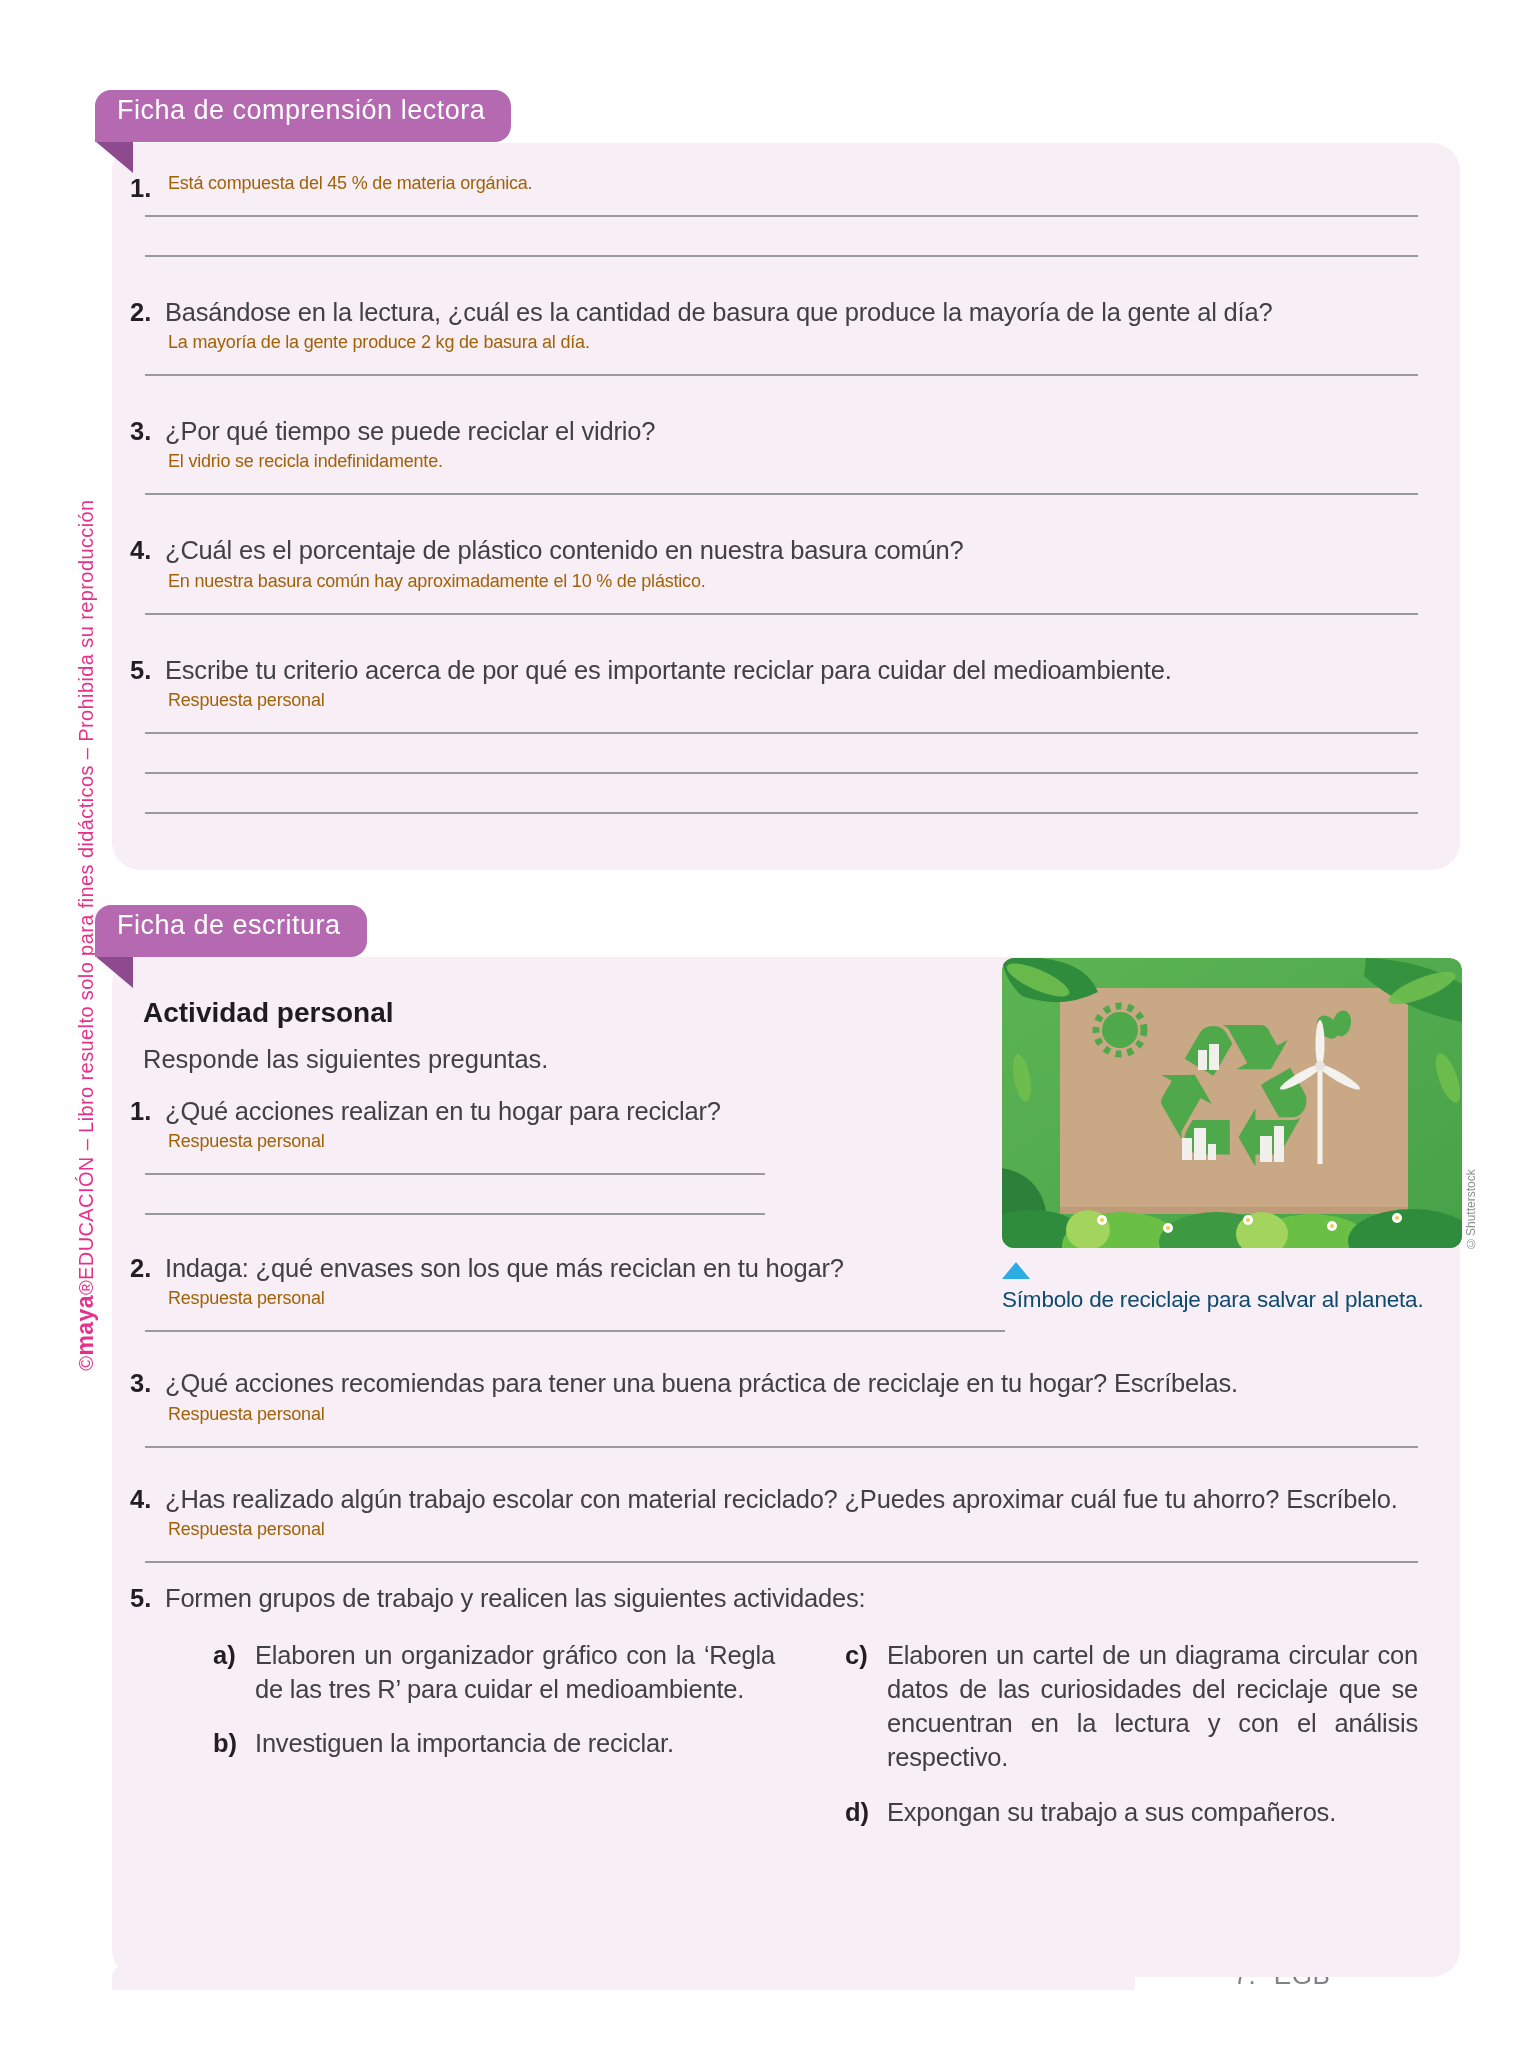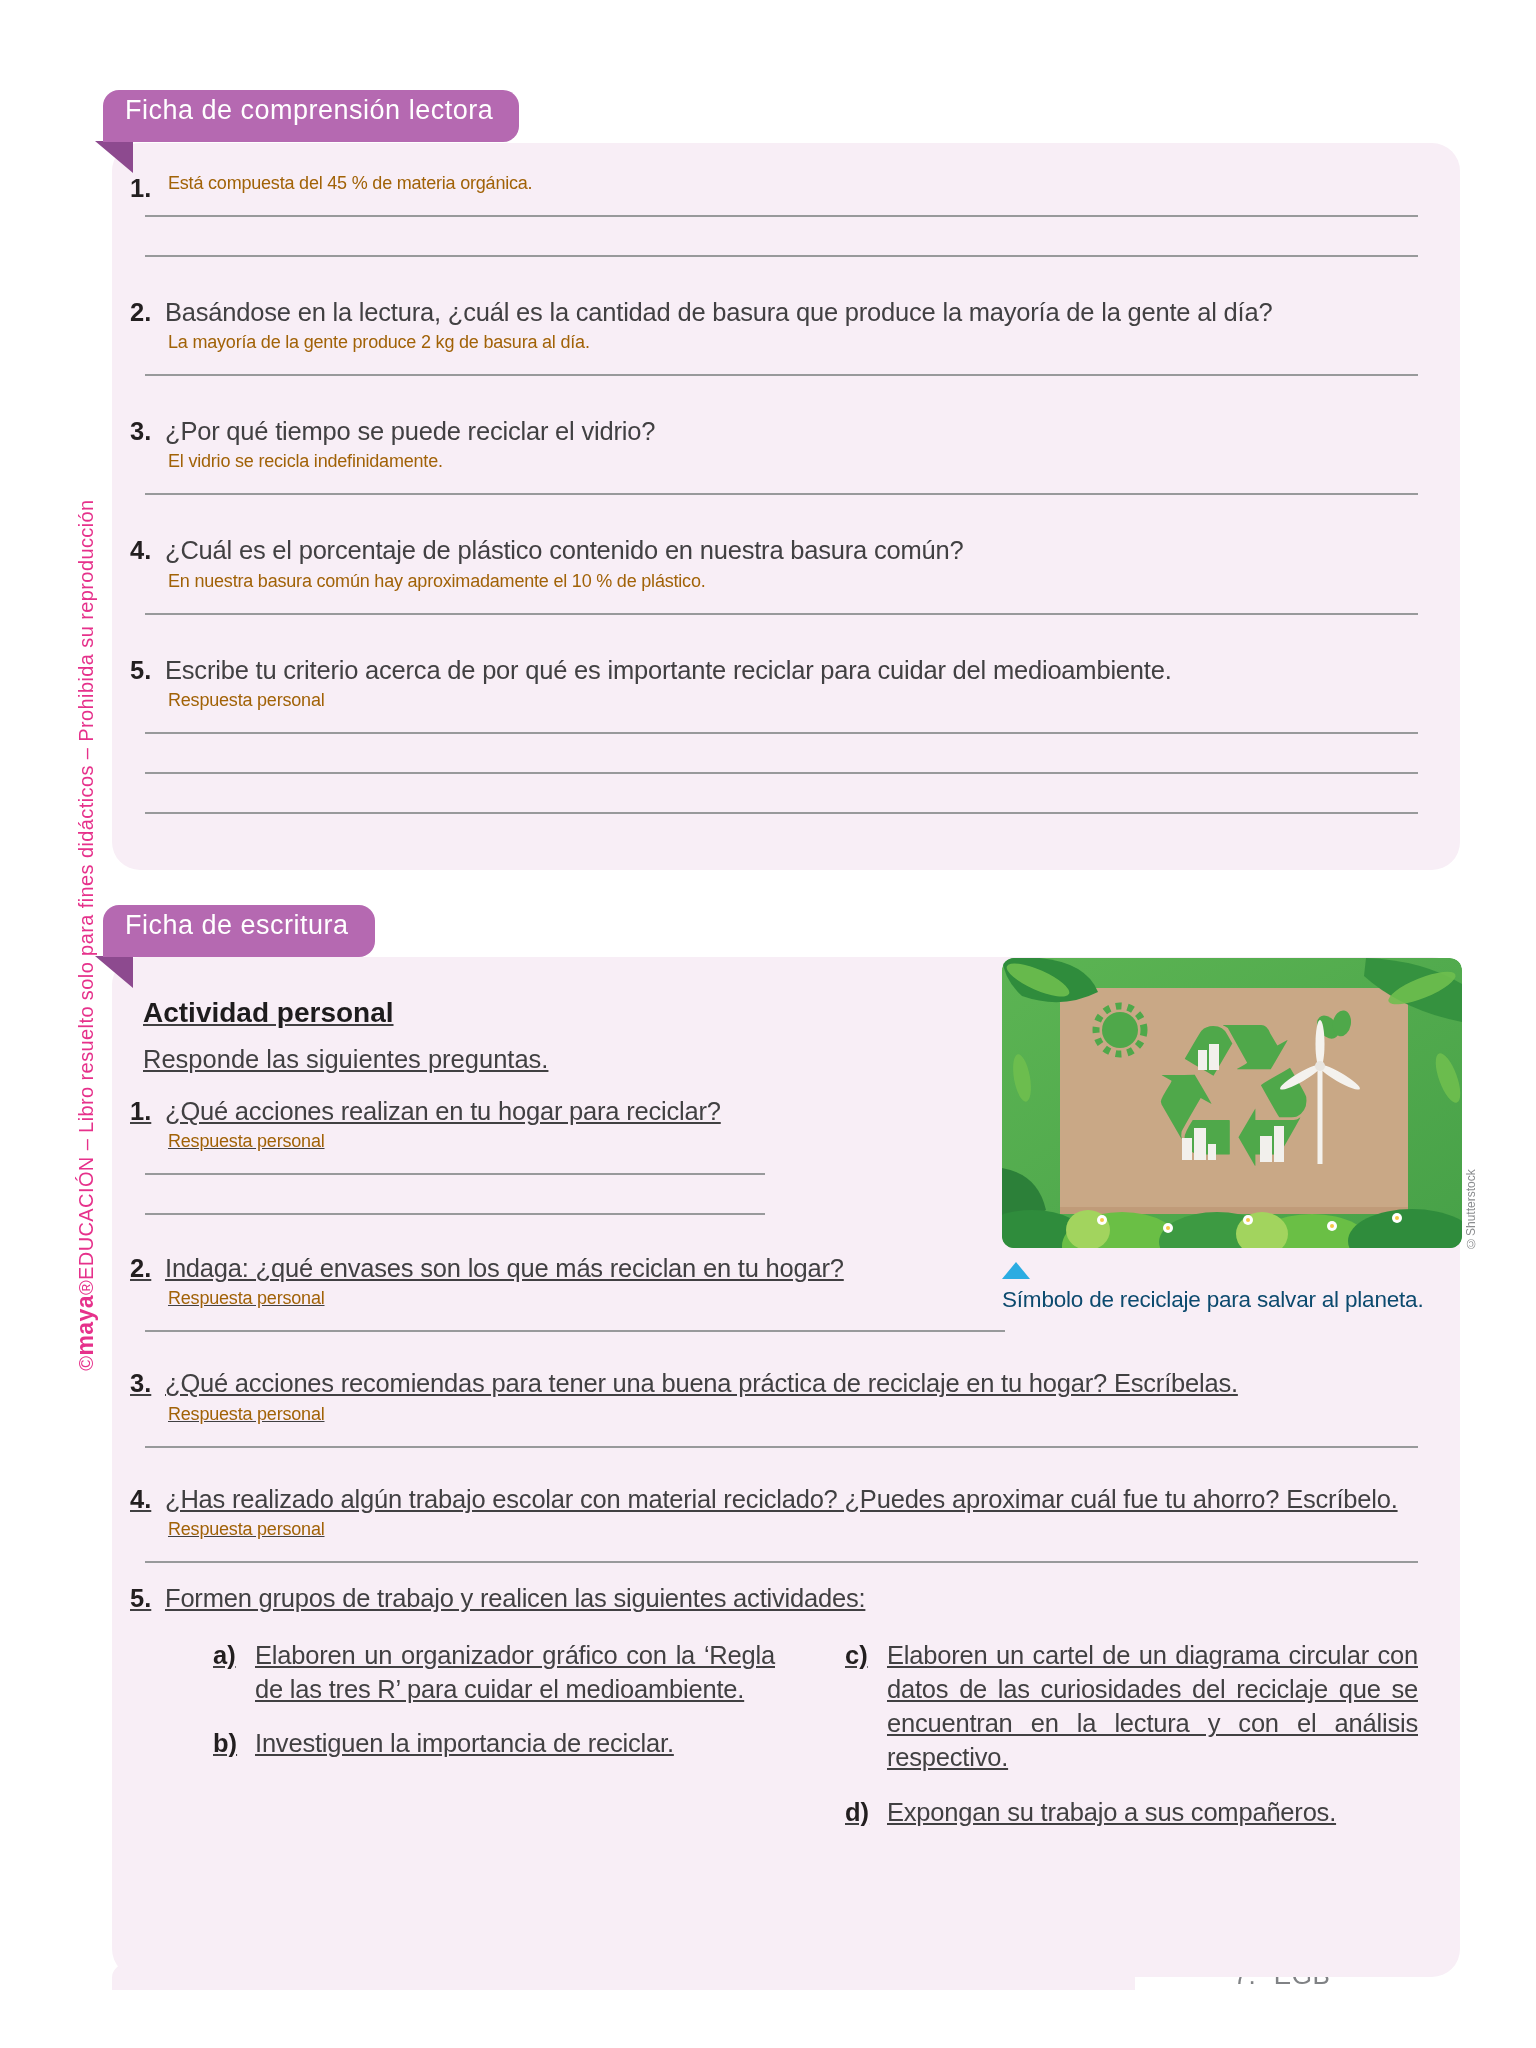--- a/index.html
+++ b/index.html
@@ -23,40 +23,40 @@
   .sidebar-copy .brand { font-weight:bold; font-size:23px; }
 
   
   .tab {
     position:absolute; height:52px;
     background:#b569b1; color:#ffffff;
     border-radius:16px 16px 16px 0;
     font-size:27px; letter-spacing:.5px;
     display:flex; align-items:center;
     padding:0 26px 11px 22px;
-    z-index:3; white-space:nowrap;margin-left:8px;
+    z-index:3; white-space:nowrap;
   }
   .tab1 { left:95px; top:90px; }
   .tab2 { left:95px; top:905px; }
   .fold {
     position:absolute; width:38px; height:32px;
     background:#8d4a8f; z-index:2;
     clip-path:polygon(0 0, 100% 0, 100% 100%);
   }
   .fold1 { left:95px; top:141px; }
   .fold2 { left:95px; top:956px; }
 
   
   .panel {
     position:absolute; left:112px; width:1348px;
     background:#f8eef6; border-radius:28px;
     padding:24px 42px 0 18px; z-index:1;
   }
   .panel1 { top:143px; height:727px; }
-  .panel2 { top:957px; height:1020px;text-decoration:underline; }
+  .panel2 { top:957px; height:1020px; }
 
   .q-row { display:flex; margin-top:38px; }
   .q-row.first { margin-top:4px; }
   .q-num { flex:0 0 35px; font-weight:bold; color:#231f20; font-size:25.5px; line-height:1.38; }
   .q-body { flex:1; min-width:0; }
   .q-text { font-size:25.5px; line-height:1.38; letter-spacing:-.2px; color:#414042; }
 
   .ans-line {
     border-bottom:2px solid #98999b;
     height:46px; margin-left:-20px; padding-left:23px;

